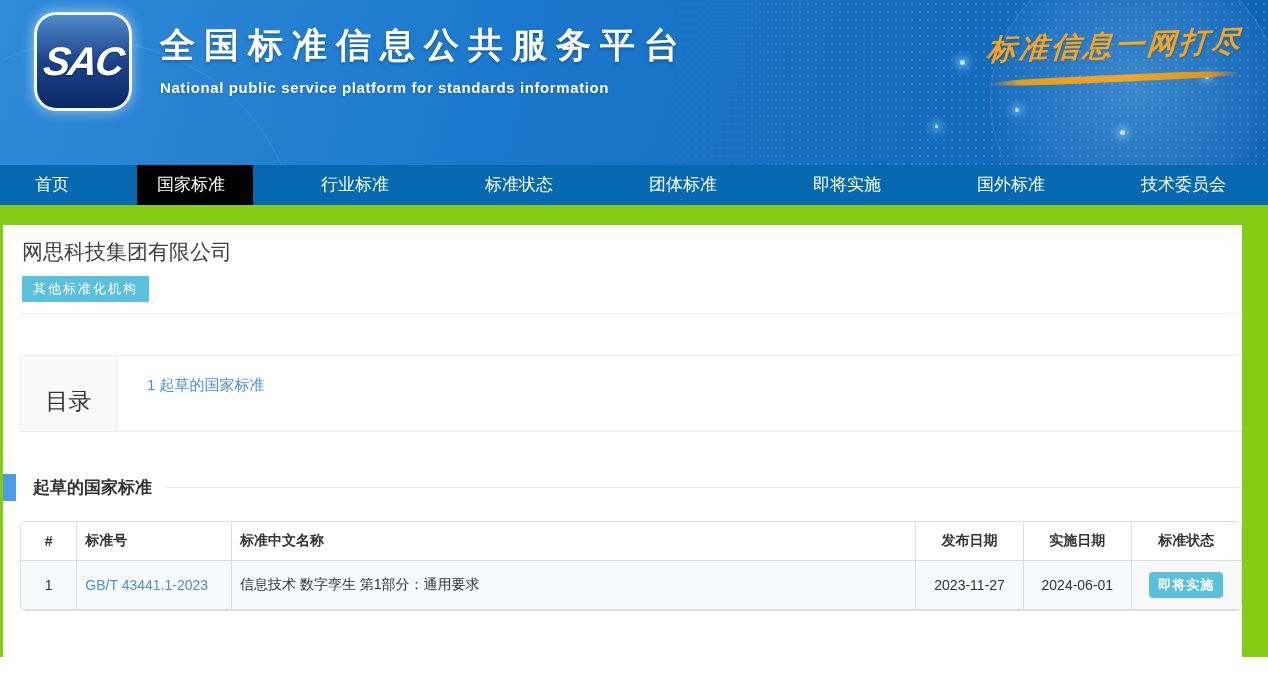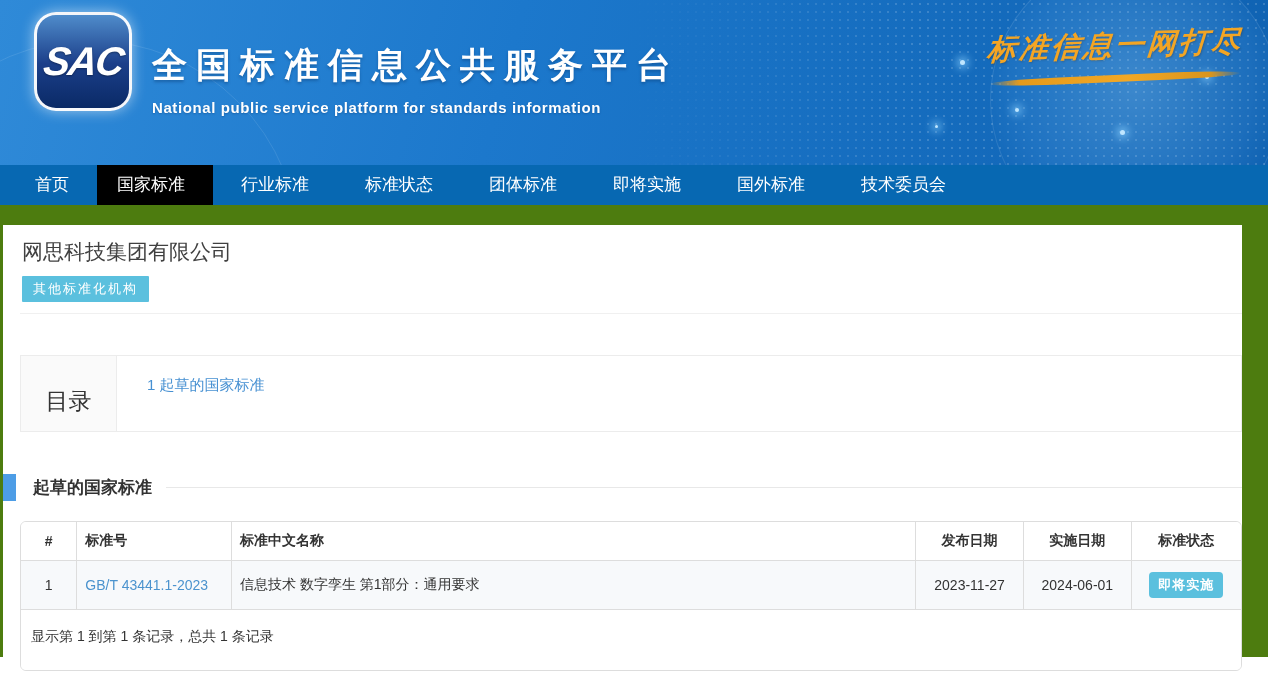--- a/index.html
+++ b/index.html
@@ -24,43 +24,43 @@
     background:#bfe6ff; box-shadow:0 0 8px 3px rgba(140,210,255,0.8); }
 
   .logo { position:absolute; left:34px; top:12px; width:98px; height:99px;
     border-radius:22px; border:3px solid rgba(255,255,255,0.96);
     background:linear-gradient(180deg,#4f8ccb 0%,#1c3f8a 52%,#0a2a66 100%);
     box-shadow:0 0 14px rgba(255,255,255,0.55);
     display:flex; align-items:center; justify-content:center; cursor:pointer; }
   .logo span { color:#fff; font-size:40px; font-weight:bold; font-style:italic;
     letter-spacing:-2px; transform:skewX(-8deg); text-shadow:0 1px 2px rgba(0,0,0,0.35); }
 
-  .banner-titles { position:absolute; left:152px; top:22px;margin-top:20px; }
+  .banner-titles { position:absolute; left:160px; top:22px; }
   .banner-title { color:#fff; font-size:35px; font-weight:bold; letter-spacing:9px;
     text-shadow:0 2px 3px rgba(0,40,90,0.35); white-space:nowrap; }
   .banner-subtitle { margin-top:10px; color:#fff; font-size:15px; font-weight:bold;
     letter-spacing:0.6px; text-shadow:0 1px 2px rgba(0,40,90,0.3); }
 
   .slogan-wrap { position:absolute; left:985px; top:26px; width:260px; text-align:center; }
   .slogan { color:#f3a524; font-size:29px; font-weight:bold; font-style:italic;
     letter-spacing:3px; white-space:nowrap; transform:rotate(-2deg) skewX(-6deg);
     text-shadow:1px 1px 2px rgba(60,30,0,0.25);
     font-family:"Liberation Serif","DejaVu Serif",serif; }
   .slogan-brush { margin:9px auto 0; width:252px; height:7px; border-radius:50% / 90%;
     background:linear-gradient(90deg,rgba(232,156,30,0) 0%,#e49a1c 12%,#f2a826 55%,#d9941c 88%,rgba(232,156,30,0) 100%);
     transform:rotate(-2.5deg); }
 
   
-  .nav { width:1268px; height:40px; background:#0768b2; display:flex; padding-left:7px; }
+  .nav { width:1268px; height:40px; background:#0768b2; display:flex; padding-left:7px;gap:40px; }
   .nav-item { height:40px; line-height:40px; padding:0 28px; color:#fff; font-size:17px;
     cursor:pointer; white-space:nowrap; }
   .nav-item.active { background:#000000;padding-left:20px; }
 
   
-  .page-bg { width:1268px; height:452px; background:#4d7c0f; padding:20px 26px 0 3px; }
+  .page-bg { width:1268px; height:452px; background:#84cc16; padding:20px 26px 0 3px; }
   .card { width:1239px; height:432px; background:#fff; padding:13px 0 0 0; }
 
   .org-name { padding-left:19px; font-size:21px; color:#404040; font-weight:400; }
   .org-badge { display:inline-block; margin:10px 0 0 19px; padding:4px 11px;
     background:#5bc0de; color:#fff; font-size:13px; border-radius:1px; letter-spacing:2px; }
   .hr1 { margin-top:11px; margin-left:17px; width:1222px; border-top:1px solid #f0f0f0; }
 
   .toc { display:flex; margin:41px 0 0 17px; width:1222px; height:77px;
     border:1px solid #ececec; background:#fff; }
   .toc-label-cell { width:96px; background:#fafafa; border-right:1px solid #ececec;
@@ -173,17 +173,16 @@
             </td>
             <td class="col-name">信息技术 数字孪生 第1部分：通用要求</td>
             <td class="col-date">2023-11-27</td>
             <td class="col-date">2024-06-01</td>
             <td class="col-status">
               <span class="status-badge">即将实施</span>
             </td>
           </tr>
         </tbody>
       </table>
-      <div class="table-summary">显示第 1 到第 1 条记录，总共 1 条记录</div>
     </div>
 
   </div>
 </div>
 
 </body></html>

